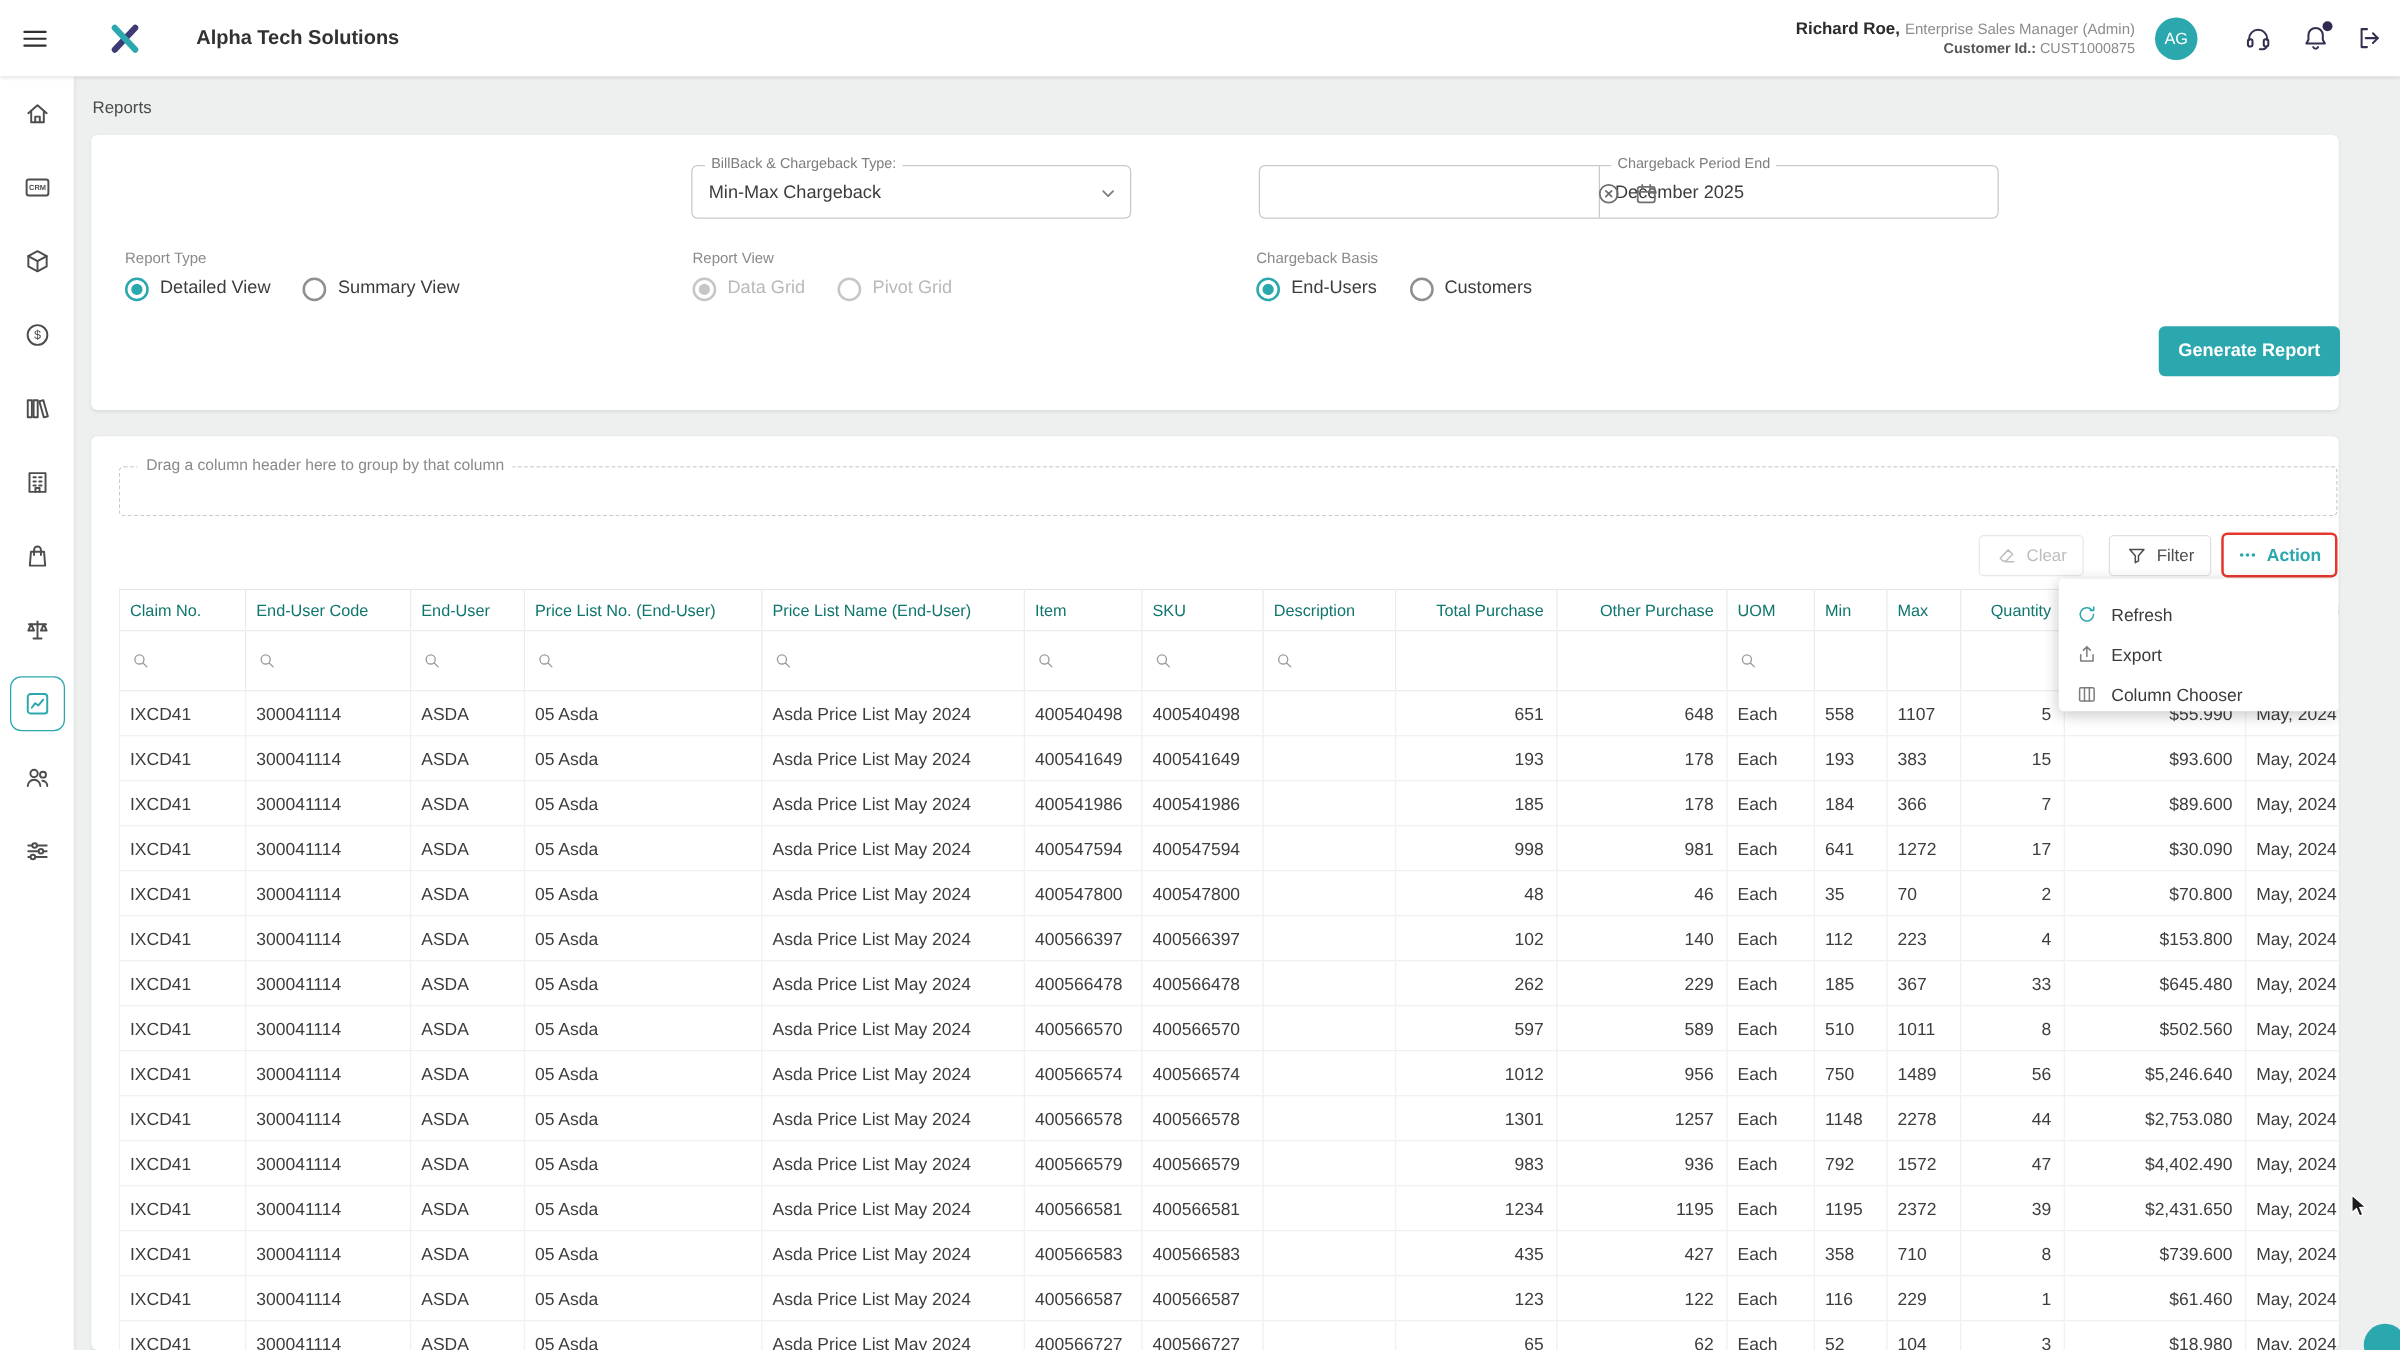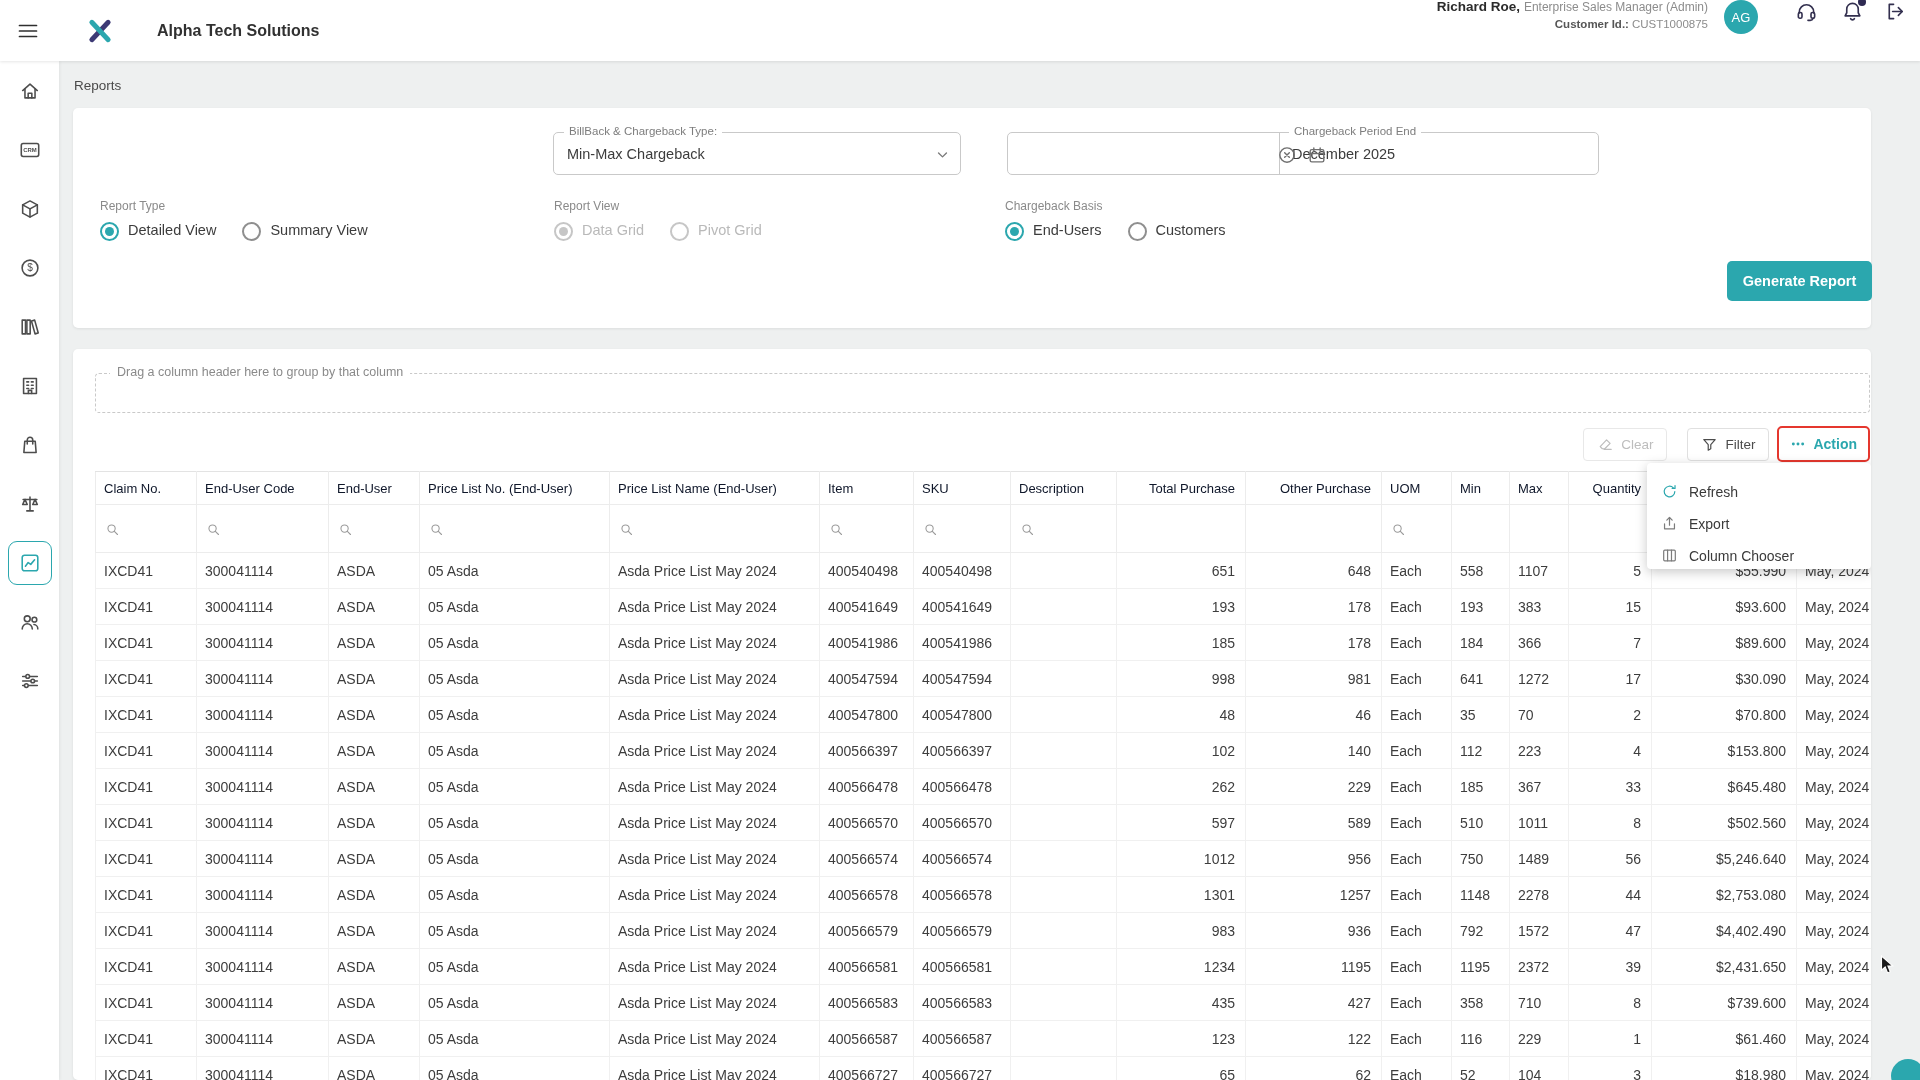--- a/index.html
+++ b/index.html
@@ -4,21 +4,21 @@
 <style>
   *{margin:0;padding:0;box-sizing:border-box}
   html,body{width:1920px;height:1080px;overflow:hidden;background:#eef0f0;font-family:"Liberation Sans",sans-serif}
   svg{display:block;width:100%;height:100%}
 
   
   .topbar{position:absolute;top:0;left:0;width:1920px;height:61px;background:#fff;box-shadow:0 1px 3px rgba(0,0,0,.10);z-index:50;display:flex;align-items:center}
   .hamburger{width:24px;height:24px;color:#2f2f2f;margin-left:16px;cursor:pointer;flex:none}
   .logo{width:28px;height:28px;margin-left:46px;flex:none}
   .app-title{margin-left:43px;font-size:16px;font-weight:bold;color:#313131;white-space:nowrap}
-  .top-right{position:absolute;right:13px;top:0;height:61px;display:flex;align-items:flex-start}
+  .top-right{position:absolute;right:13px;top:0;height:61px;display:flex;align-items:center}
   .user-block{text-align:right;margin-right:16px;line-height:1}
   .u1{font-size:12px;color:#8c8c8c;white-space:nowrap}
   .u1 b{color:#2b2b2b;font-size:13.5px;margin-right:4px}
   .u2{font-size:11.5px;color:#8c8c8c;margin-top:5px;white-space:nowrap}
   .u2 b{color:#565656;margin-right:3px}
   .avatar{width:34px;height:34px;border-radius:50%;background:#2BA7AE;color:#fff;font-size:13px;display:flex;align-items:center;justify-content:center;cursor:pointer;flex:none}
   .top-icon{width:23px;height:23px;color:#33304f;position:relative;cursor:pointer;flex:none}
   .ti-1{margin-left:37px}.ti-2{margin-left:23px}.ti-3{margin-left:20px}
   .badge{position:absolute;top:-2px;right:-2px;width:8px;height:8px;background:#2e2a52;border-radius:50%}
 
@@ -33,21 +33,21 @@
   .card{position:absolute;background:#fff;border-radius:5px;box-shadow:0 1px 3px rgba(0,0,0,.08)}
   .filter-card{left:73px;top:108px;width:1798px;height:220px}
   .grid-card{left:73px;top:349px;width:1798px;height:731px;overflow:hidden}
 
   
   .fselect{position:absolute;top:24px;height:43px;border:1px solid #c9c9c9;border-radius:5px;background:#fff;cursor:pointer}
   .flabel{position:absolute;top:-8px;left:10px;background:#fff;padding:0 5px;font-size:11.5px;color:#7d7d7d;white-space:nowrap}
   .fvalue{position:absolute;left:13px;top:13px;font-size:14.5px;color:#3c3c3c;white-space:nowrap}
   .chev{position:absolute;right:8px;top:12px;width:19px;height:19px;color:#7a7a7a}
   .sel-incentive{left:27px;width:410px}
-  .sel-billback{left:480px;width:408px}
+  .sel-billback{left:480px;width:352px}
   .sel-period{left:934px;width:592px;cursor:default}
   .period-half{position:absolute;top:0;height:100%}
   .ph-start{left:0;width:271px;cursor:pointer}
   .ph-end{left:271px;right:0;cursor:pointer}
   .pdivider{position:absolute;left:271px;top:0;bottom:0;width:1px;background:#c9c9c9}
   .picon{position:absolute;top:12px;width:20px;height:20px;color:#6f6f6f;cursor:pointer}
   .picon.px{left:269px}.picon.pcal{left:299px}
 
   .rg-label{position:absolute;top:91px;font-size:12px;color:#8a8a8a;white-space:nowrap}
   .rg-options{position:absolute;top:114px;display:flex;gap:26px}
@@ -69,21 +69,21 @@
   .tbtn{height:33px;display:flex;align-items:center;gap:7px;padding:0 13px;border:1px solid #e0e0e0;border-radius:4px;background:#fff;font-size:13.5px;font-family:inherit;cursor:pointer;color:#4c4c4c}
   .tbtn .ticon{width:17px;height:17px}
   .tbtn.disabled{color:#bdbdbd;border-color:#e8e8e8;cursor:default}
   .tbtn.filter{margin-left:20px}
   .action-box{margin-left:8px;height:36px;border:2.5px solid #E5372E;border-radius:5px;display:flex;align-items:center;background:#fff;padding:0 2px}
   .action-btn{display:flex;align-items:flex-start;gap:7px;color:#2BA7AE;font-size:14px;font-weight:bold;padding:0 9px;background:transparent;border:none;cursor:pointer;font-family:inherit}
   .action-btn .ticon{width:16px;height:16px}
 
   .table-zone{position:absolute;left:22px;top:122px;right:0;bottom:0;overflow:hidden}
   table{border-collapse:collapse;table-layout:fixed;width:1845px;background:#fff}
-  thead th{height:33px;font-size:13px;font-weight:normal;color:#0f172a;text-align:left;padding:0 8px;border:1px solid #ececec;border-top-color:#e3e3e3;white-space:nowrap;overflow:hidden;cursor:pointer}
+  thead th{height:33px;font-size:13px;font-weight:normal;color:#0f766e;text-align:left;padding:0 8px;border:1px solid #ececec;border-top-color:#e3e3e3;white-space:nowrap;overflow:hidden;cursor:pointer}
   thead th.num{text-align:right;padding-right:10px}
   tr.frow td{height:48px;border:1px solid #ececec;padding:0 9px;cursor:text}
   .fsearch{width:15px;height:15px;color:#9a9a9a;display:inline-block;vertical-align:middle}
   tbody td{height:36px;font-size:14px;color:#3d3d3d;padding:0 8px;border:1px solid #f0f0f0;white-space:nowrap;overflow:hidden}
   tbody td.num{text-align:right;padding-right:10px}
 
   .action-menu{position:absolute;left:1574px;top:114px;width:224px;background:#fff;border-radius:4px;box-shadow:0 3px 12px rgba(0,0,0,.22);z-index:30;padding:5px 0}
   .menu-item{height:32px;display:flex;align-items:flex-end;gap:11px;padding:0 14px;font-size:14px;color:#3a3a3a;cursor:pointer}
   .micon{width:17px;height:17px;color:#7c7c7c;flex:none}
   .micon.ic-refresh{color:#2BA7AE}

